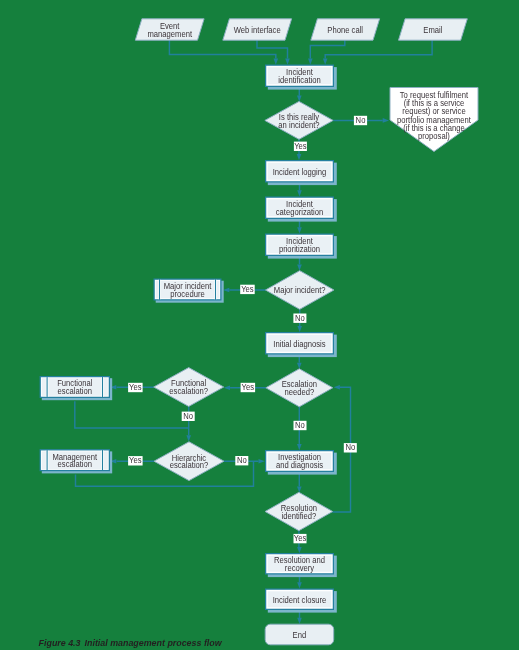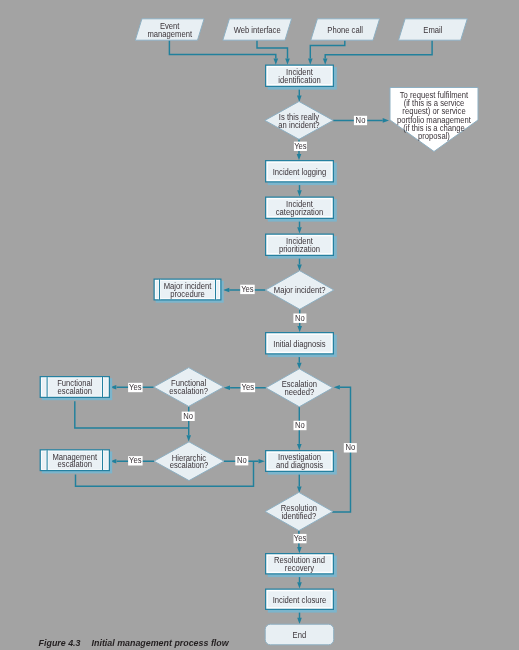--- a/index.html
+++ b/index.html
@@ -1,29 +1,29 @@
 <!DOCTYPE html>
 <html><head>
 <meta charset="utf-8">
 <title>Incident management process flow</title>
 <style>
   html, body { margin:0; padding:0; background:#ffffff; }
   body { width:519px; height:650px; overflow:hidden;
          font-family:"Liberation Sans", sans-serif; }
-  #diagram { position:relative; width:519px; height:650px; background:#a3a3a3; }
+  #diagram { position:relative; width:519px; height:650px; background:#15803d; }
   svg { display:block; }
   .nodetext { font-family:"Liberation Sans", sans-serif; font-size:8.5px;
               fill:#3a3338; text-anchor:middle; }
   .edgelabel { font-family:"Liberation Sans", sans-serif; font-size:8.5px;
                fill:#3a3338; text-anchor:middle; }
   .caption { position:absolute; left:38.6px; top:637.9px;
              font-family:"Liberation Sans", sans-serif; font-size:8.9px;
              font-weight:bold; font-style:italic; color:#231f20;
              white-space:nowrap; }
-  .caption .num { margin-right:11px; }
+  .caption .num { margin-right:4px; }
 </style>
 </head>
 <body>
 
 <div id="diagram">
 <svg width="519" height="650" viewBox="0 0 519 650">
   <g>
     <path d="M169.4 40 L169.4 54.5 L275.8 54.5 L275.8 58.6" fill="none" stroke="#21809c" stroke-width="1.45" stroke-linejoin="miter"></path>
     <polygon points="273.5,58.5 278.1,58.5 275.8,64.8" fill="#21809c"></polygon>
     <path d="M257.0 40 L257.0 48.0 L287.5 48.0 L287.5 58.6" fill="none" stroke="#21809c" stroke-width="1.45" stroke-linejoin="miter"></path>

